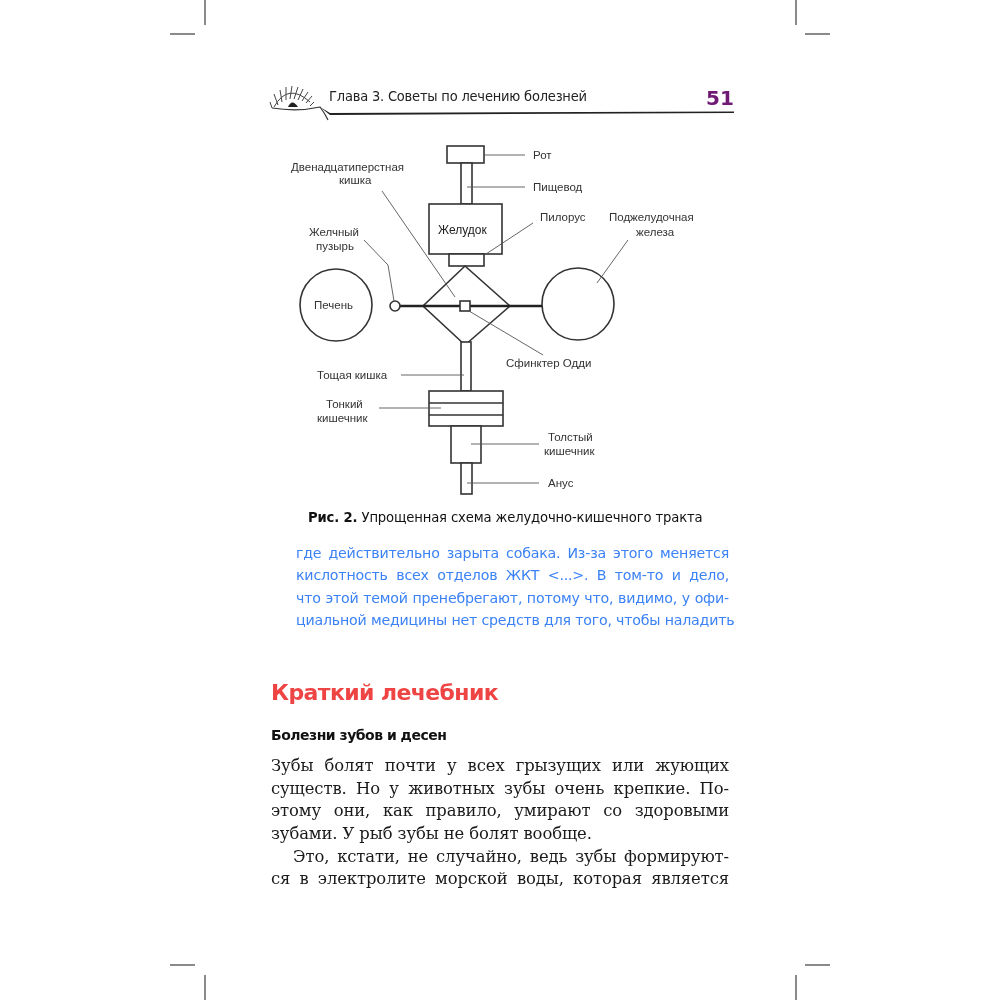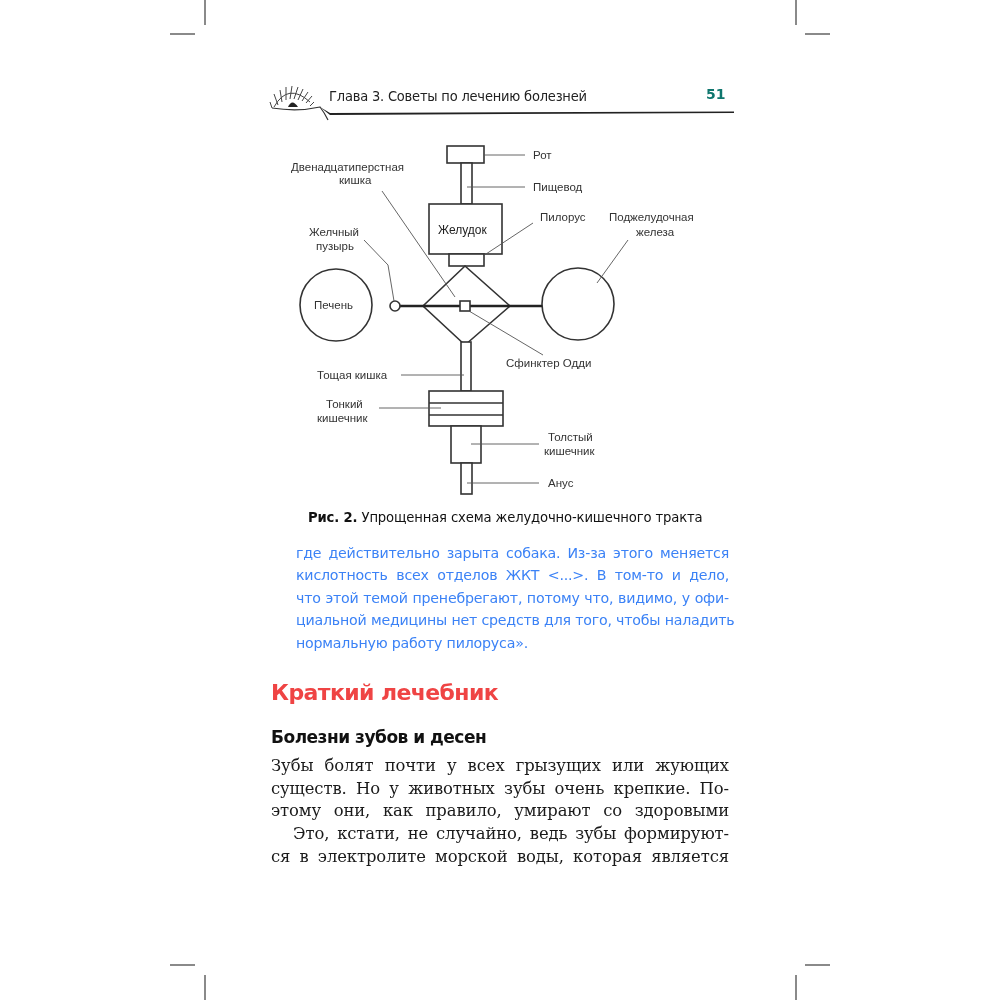--- a/index.html
+++ b/index.html
@@ -1,27 +1,27 @@
 <!DOCTYPE html>
 <html><head>
 <meta charset="utf-8">
 <style>
   html, body { margin:0; padding:0; background:#ffffff; }
   body { width:1000px; height:1000px; position:relative; overflow:hidden; font-family:"DejaVu Sans", sans-serif; color:#1a1a1a; }
   .crop { position:absolute; background:#8a8a8a; }
   .header-title { position:absolute; left:329px; top:88px; font-family:"DejaVu Sans", sans-serif; font-size:14.5px; color:#222; letter-spacing:-0.2px; font-stretch:condensed; }
-  .page-number { position:absolute; left:706px; top:86px; font-family:"DejaVu Sans", sans-serif; font-weight:bold; font-size:14px; color:#0f766e; }
+  .page-number { position:absolute; left:706px; top:86px; font-family:"DejaVu Sans", sans-serif; font-weight:bold; font-size:20px; color:#701a75; }
   .figure { position:absolute; left:0; top:0; }
   .caption { position:absolute; left:308px; top:510px; font-size:13.2px; color:#111; white-space:nowrap; letter-spacing:-0.15px; }
   .caption b { font-weight:bold; }
   .quote { position:absolute; left:296px; top:542px; width:433px; font-family:"DejaVu Sans", sans-serif; font-size:14.2px; line-height:22.4px; color:#3b82f6; text-align:justify; letter-spacing:-0.2px; }
   .quote .line { display:block; text-align:justify; text-align-last:justify; height:22.4px; white-space:nowrap; }
   .quote .line.last { text-align-last:left; }
   .h1 { position:absolute; left:271px; top:680px; font-family:"DejaVu Sans", sans-serif; font-weight:bold; font-size:22px; color:#ef4444; letter-spacing:-0.6px; }
-  .h2 { position:absolute; left:271px; top:727px; font-family:"DejaVu Sans", sans-serif; font-weight:bold; font-size:17px; color:#111; letter-spacing:-0.5px; }
+  .h2 { position:absolute; left:271px; top:727px; font-family:"DejaVu Sans", sans-serif; font-weight:bold; font-size:14px; color:#111; letter-spacing:-0.5px; }
   .body-text { position:absolute; left:271px; top:755px; width:458px; font-family:"DejaVu Serif", serif; font-size:16.4px; line-height:22.7px; color:#1a1a1a; letter-spacing:-0.1px; }
   .body-text .line { display:block; height:22.7px; white-space:nowrap; text-align:justify; text-align-last:justify; }
   .body-text .line.last { text-align-last:left; }
   .body-text .line.indent { padding-left:22px; }
   svg text { font-family:"Liberation Sans", sans-serif; font-size:11.5px; fill:#333; }
 </style>
 </head>
 <body>
 
 <div class="crop" style="left:204px;top:0;width:2px;height:25px;"></div>
@@ -99,25 +99,25 @@
   <text x="548" y="487">Анус</text>
 </svg>
 
 <div class="caption"><b>Рис. 2.</b><span> Упрощенная схема желудочно-кишечного тракта</span></div>
 
 <div class="quote">
   <span class="line">где действительно зарыта собака. Из-за этого меняется</span>
   <span class="line">кислотность всех отделов ЖКТ &lt;...&gt;. В том-то и дело,</span>
   <span class="line">что этой темой пренебрегают, потому что, видимо, у офи-</span>
   <span class="line">циальной медицины нет средств для того, чтобы наладить</span>
-  <span class="line last">нормальную работу пилоруса».</span>
 </div>
 
 <div class="h1">Краткий лечебник</div>
 <div class="h2">Болезни зубов и десен</div>
 
 <div class="body-text">
   <span class="line">Зубы болят почти у всех грызущих или жующих</span>
   <span class="line">существ. Но у животных зубы очень крепкие. По-</span>
   <span class="line">этому они, как правило, умирают со здоровыми</span>
+  <span class="line last">зубами. У рыб зубы не болят вообще.</span>
   <span class="line indent">Это, кстати, не случайно, ведь зубы формируют-</span>
   <span class="line">ся в электролите морской воды, которая является</span>
 </div>
 
 </body></html>

